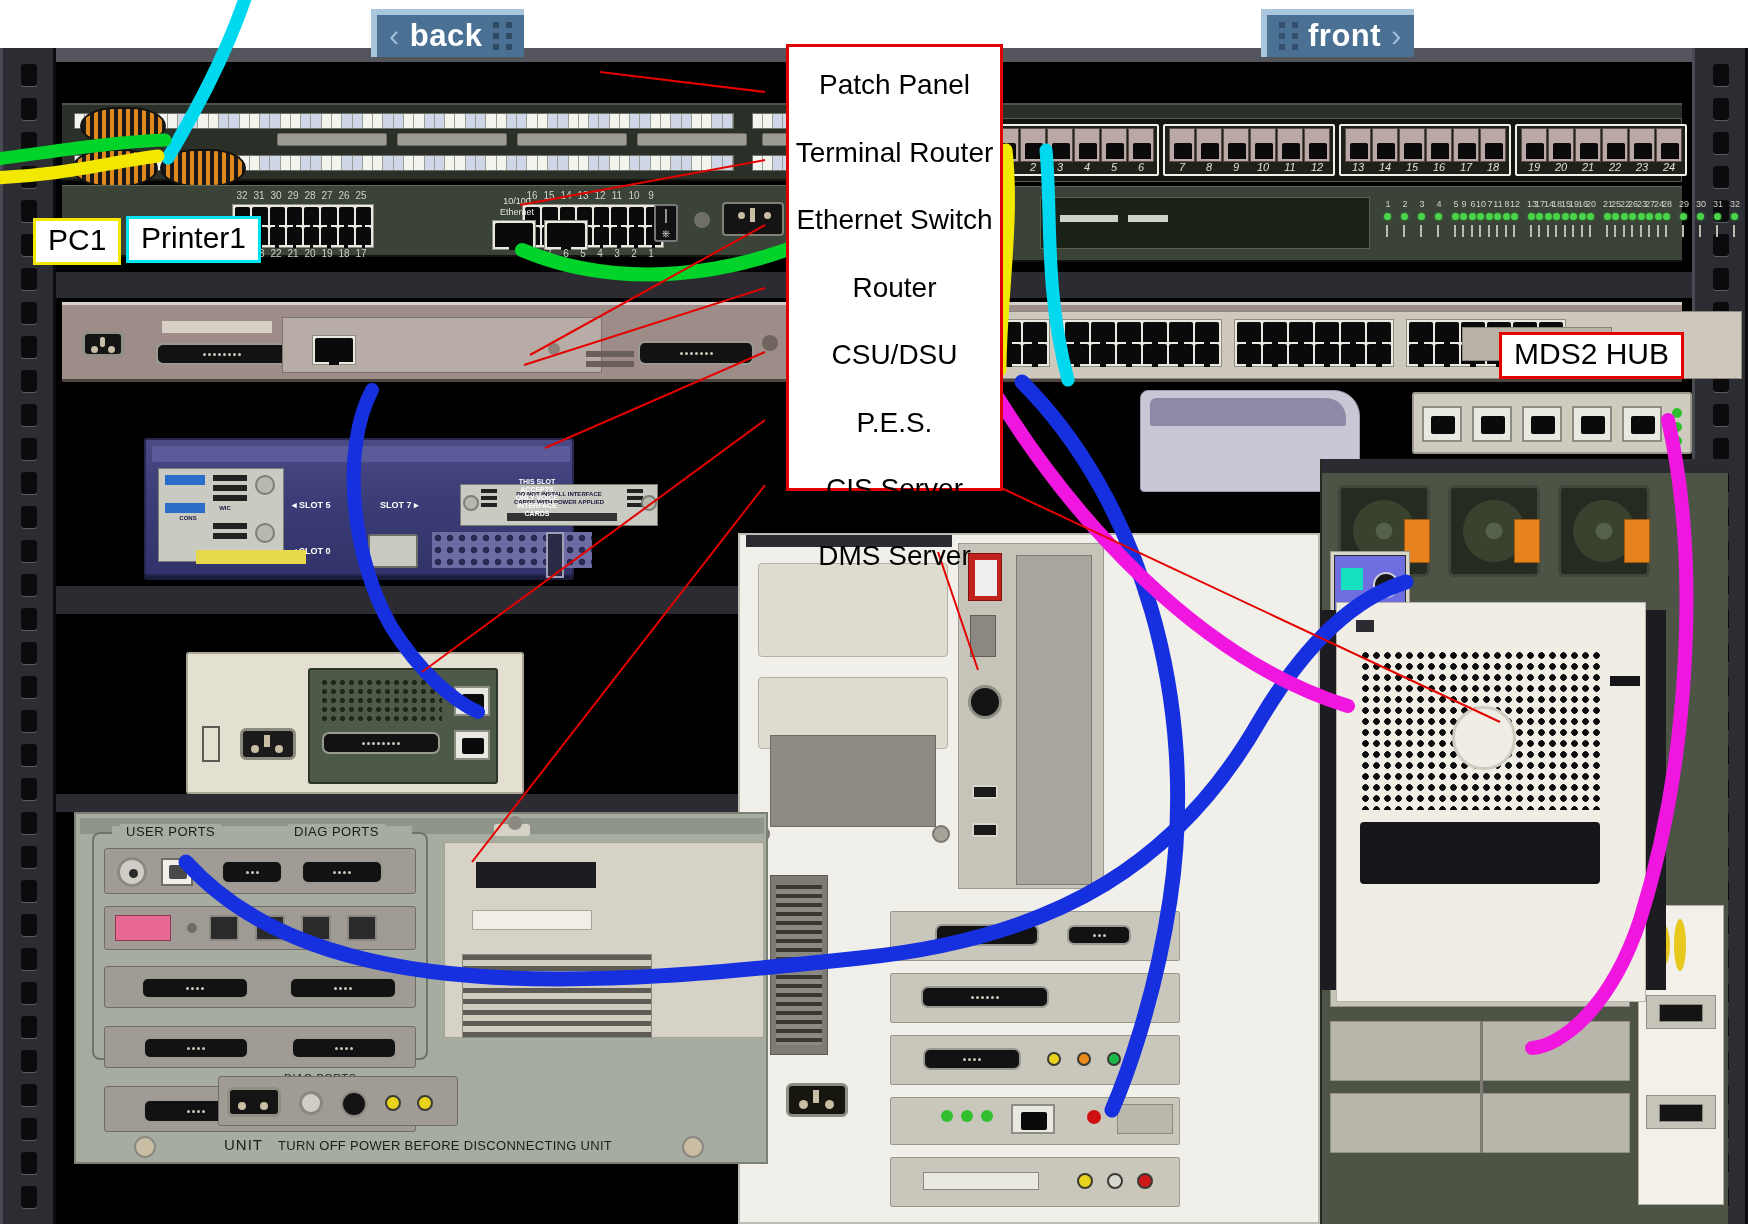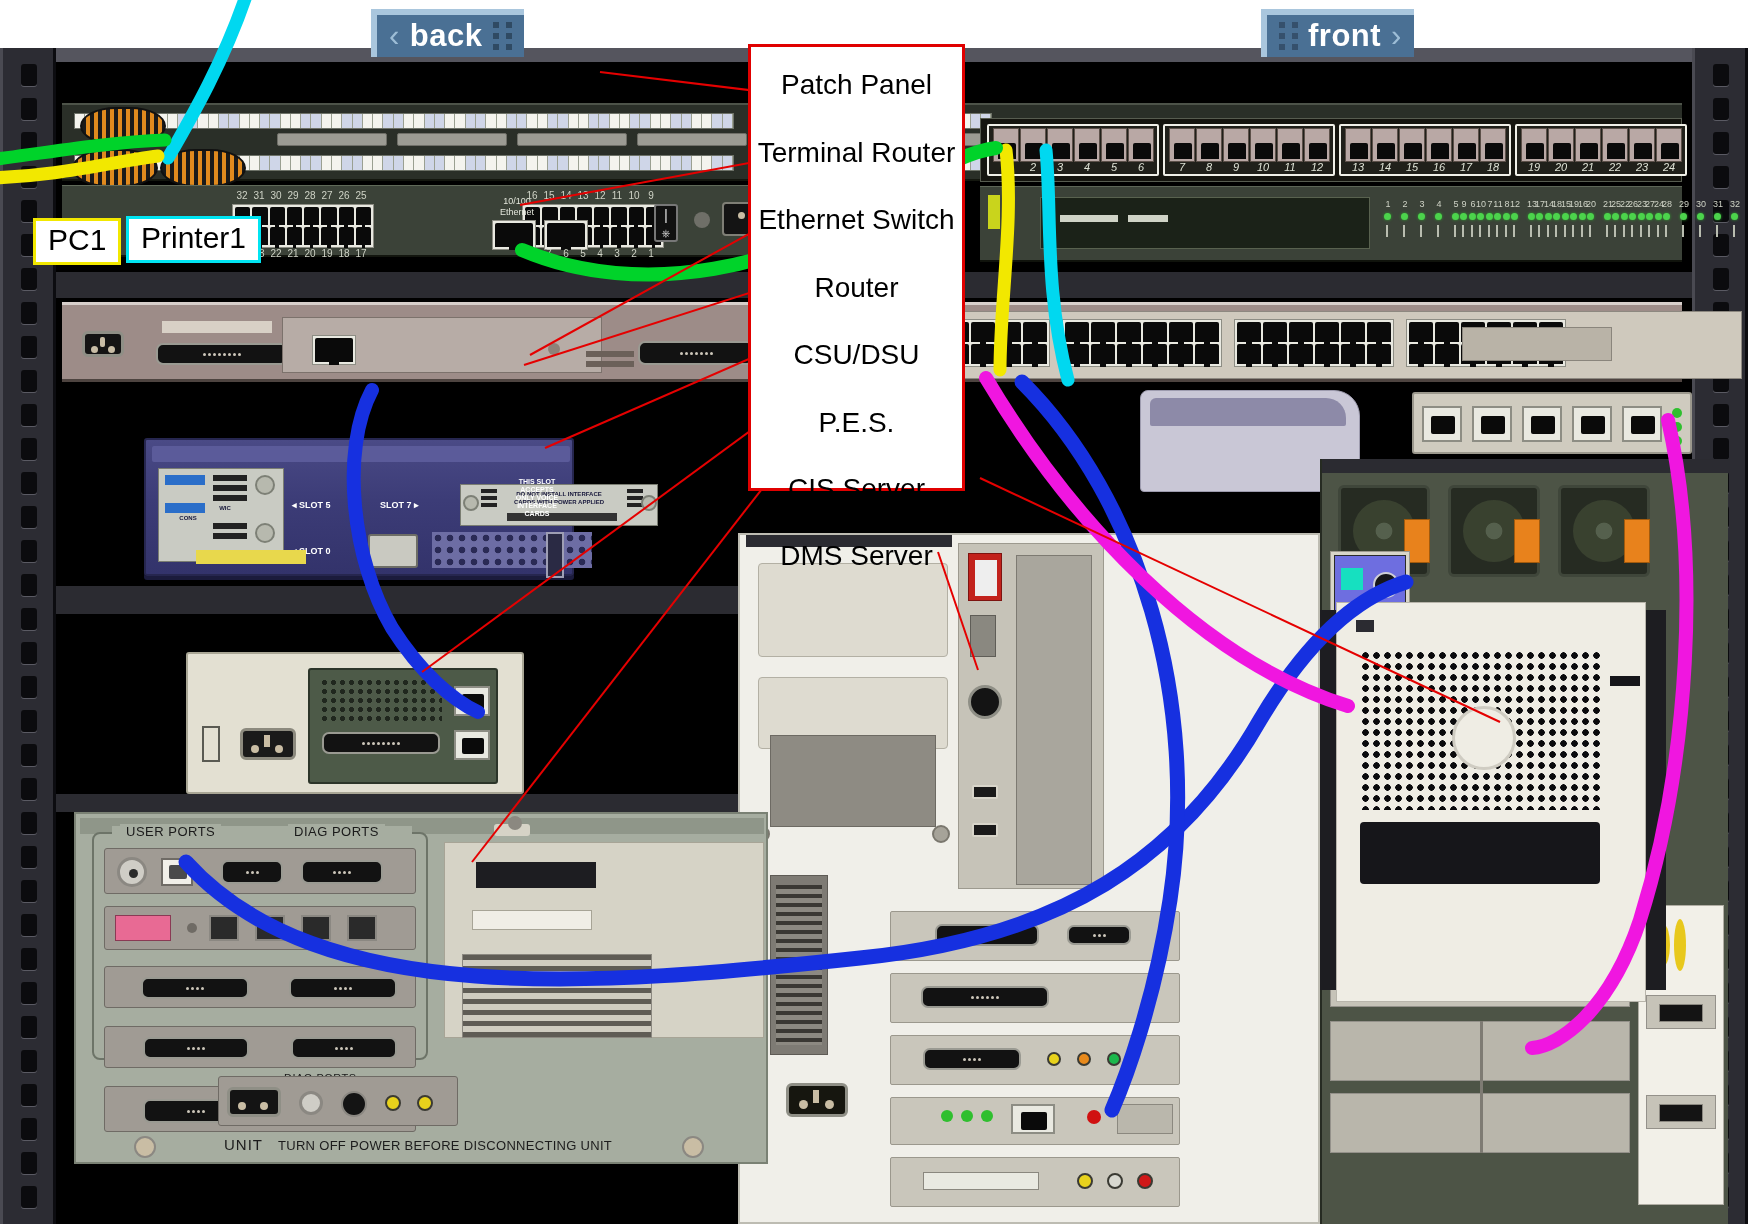--- a/index.html
+++ b/index.html
@@ -440,21 +440,21 @@
     line-height: 1.08;
   }
   .callout.green  { border: 3px solid #00c000; }
   .callout.yellow { border: 3px solid #f2e800; }
   .callout.cyan   { border: 3px solid #00e5f2; }
   .callout.red    { border: 3px solid #e50000; }
 
   
   .legend {
     position: absolute;
-    left: 748px; top: 44px;
+    left: 786px; top: 44px;
     width: 217px; height: 447px;
     background: #ffffff;
     border: 3px solid #e00000;
     z-index: 40;
   }
   .legend-item {
     position: absolute;
     left: 0; width: 100%;
     text-align: center;
     font-size: 28px;
@@ -1541,20 +1541,21 @@
     <div class="legend-item" style="top:157px;">Ethernet Switch</div>
     <div class="legend-item" style="top:225px;">Router</div>
     <div class="legend-item" style="top:292px;">CSU/DSU</div>
     <div class="legend-item" style="top:360px;">P.E.S.</div>
     <div class="legend-item" style="top:426px;">CIS Server</div>
     <div class="legend-item" style="top:493px;">DMS Server</div>
   </div>
 
   <div class="callout yellow" style="left:33px; top:218px;">PC1</div>
   <div class="callout cyan" style="left:126px;top:216px;">Printer1</div>
+  <div class="callout red" style="left:1499px;top:332px;">MDS2 HUB</div>
 
   <div class="tab" style="left:371px;top:9px;">
     <span class="chev">‹</span>
     <span>back</span>
     <span class="grip">
         <i></i>
         <i></i>
         <i></i>
         <i></i>
         <i></i>

